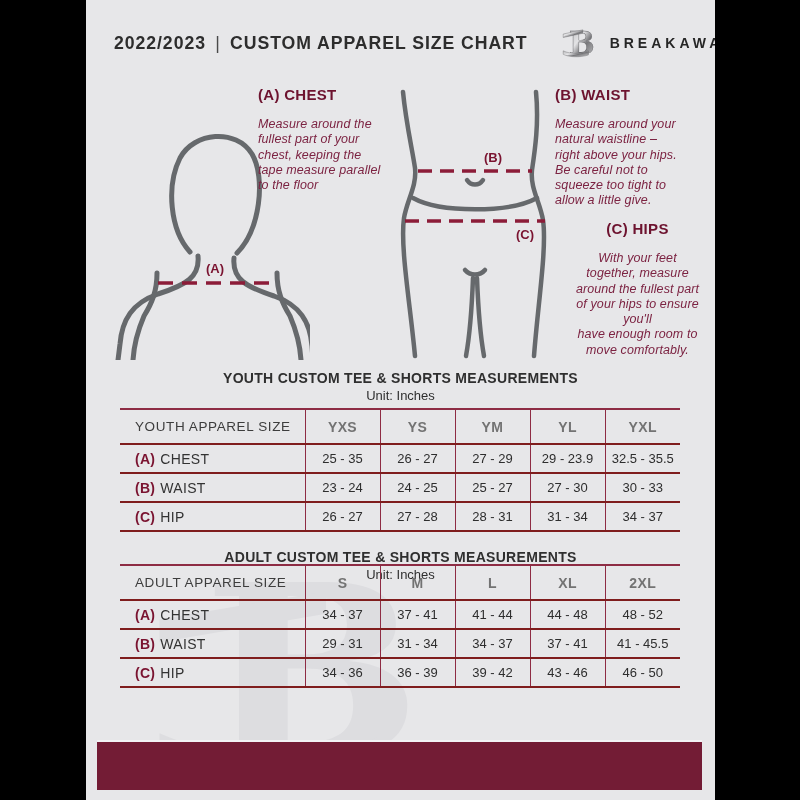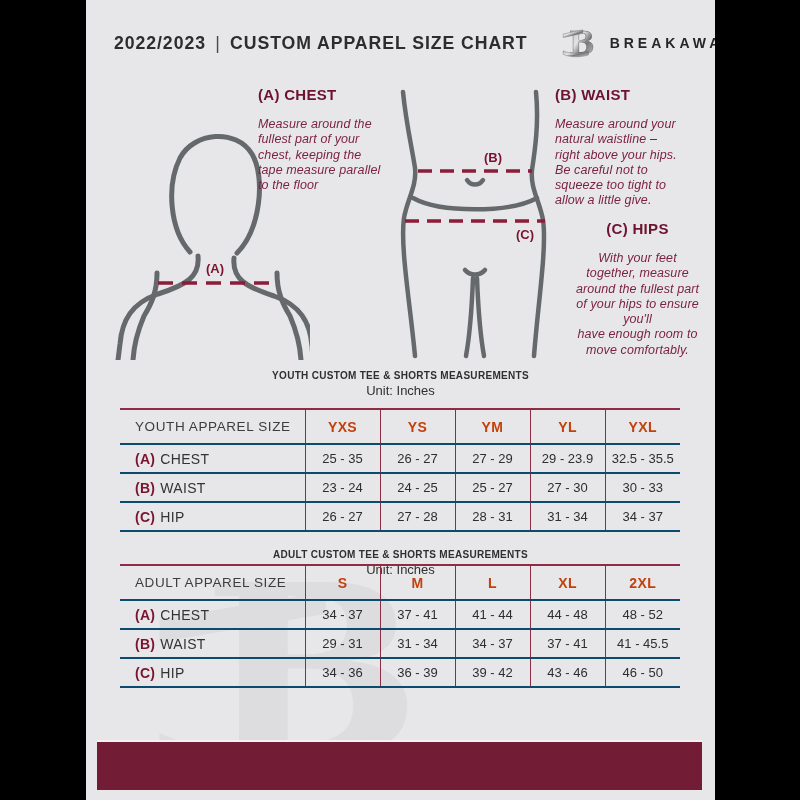--- a/index.html
+++ b/index.html
@@ -29,36 +29,36 @@
   .fig { position:absolute; }
   .fig svg { display:block; }
   .instr { position:absolute; }
   .instr-heading { font-weight:700; font-size:15px; color:#6d132f; letter-spacing:0.3px; }
   .instr-body {
     margin-top:14px; font-style:italic; font-size:12.5px; line-height:1.22;
     color:#7c2342; white-space:pre-line; letter-spacing:0.1px;
   }
   
   .section-title { position:absolute; left:0; right:0; text-align:center; }
-  .section-title .t { font-weight:700; font-size:10px; color:#2f2f2f; letter-spacing:0.3px; }
+  .section-title .t { font-weight:700; font-size:14px; color:#2f2f2f; letter-spacing:0.3px; }
   .section-title .u { font-size:13px; color:#2f2f2f; margin-top:2px; }
   
   table.size-table {
     position:absolute; border-collapse:collapse; table-layout:fixed; width:560px;
     border-top:2px solid #8e2c44;
   }
-  table.size-table tr { border-bottom:2px solid #0c4a6e; }
+  table.size-table tr { border-bottom:2px solid #7f1d1d; }
   table.size-table td { border-left:1.5px solid #8e2c44; padding:0; text-align:center; }
   table.size-table td:first-child { border-left:none; text-align:left; padding-left:15px; }
   tr.head-row td { height:33px; }
   tr.data-row td { height:27px; }
   .col-label { width:185px; }
   .col-size { width:75px; }
   .label-head { font-size:13.5px; color:#3d3d3d; letter-spacing:0.6px; }
-  .size-head { font-weight:700; font-size:14px; color:#c2410c; letter-spacing:0.4px; }
+  .size-head { font-weight:700; font-size:14px; color:#737373; letter-spacing:0.4px; }
   .row-label { font-size:14px; color:#333; letter-spacing:0.3px; }
   .row-label .pfx { font-weight:700; color:#7a1330; margin-right:5px; }
   .val { font-size:13px; color:#2e2e2e; }
   
   .footer-bar {
     position:absolute; left:11px; top:740px; width:605px; height:50px;
     background:#731c35; border-top:2px solid #f2f2f4; box-sizing:border-box;
   }
   
   .watermark { position:absolute; left:55px; top:540px; opacity:1; pointer-events:none; }

